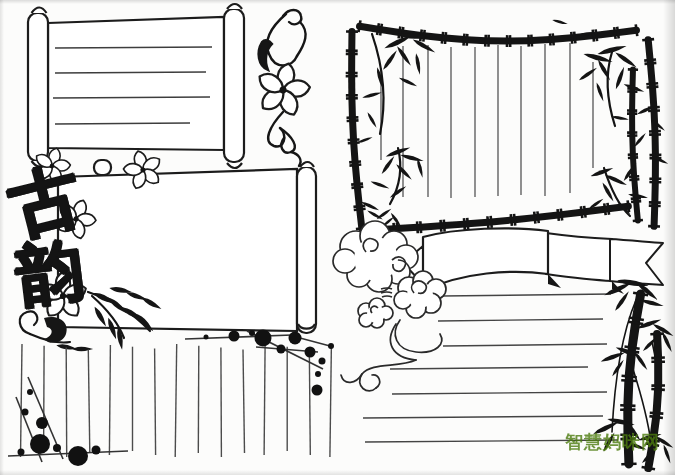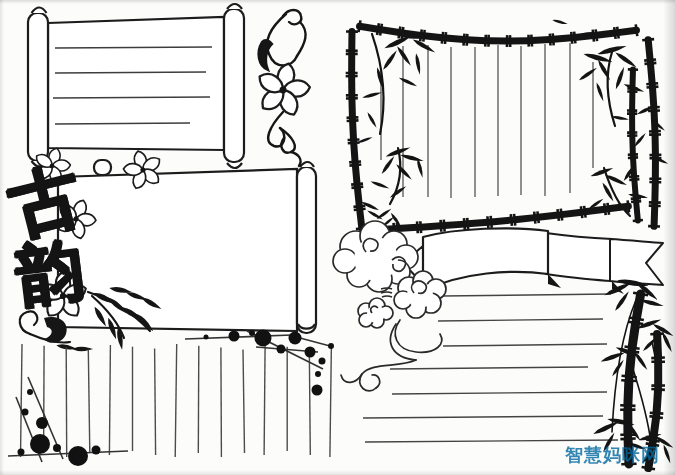--- a/index.html
+++ b/index.html
@@ -8,22 +8,22 @@
   svg{position:absolute;left:0;top:0;}
   .edge{position:absolute;pointer-events:none;}
   .edge-right{right:0;top:0;width:12px;height:100%;background:linear-gradient(to right,rgba(0,0,0,0),rgba(0,0,0,0.14));}
   .edge-top{left:0;top:0;width:100%;height:4px;background:linear-gradient(to bottom,rgba(0,0,0,0.13),rgba(0,0,0,0));}
   .edge-left{left:0;top:0;width:4px;height:100%;background:linear-gradient(to right,rgba(0,0,0,0.10),rgba(0,0,0,0));}
   .edge-bottom{left:0;bottom:0;width:100%;height:5px;background:linear-gradient(to top,rgba(0,0,0,0.10),rgba(0,0,0,0));}
   .cal{position:absolute;font-weight:900;color:#141414;line-height:1;
        text-shadow:2px 0 #141414,0 2px #141414,2px 2px #141414,-1px 1px #141414,1px -1px #141414;}
   .cal1{left:10px;top:166px;font-size:70px;transform:rotate(-14deg);}
   .cal2{left:16px;top:240px;font-size:66px;transform:rotate(-7deg);}
-  .watermark{position:absolute;left:565px;top:443px;font-size:18px;font-weight:700;
-             color:#0369a1;opacity:.8;letter-spacing:1px;}
+  .watermark{position:absolute;left:565px;top:430px;font-size:18px;font-weight:700;
+             color:#4d7c0f;opacity:.8;letter-spacing:1px;}
 </style>
 </head>
 <body>
 
 <div class="canvas">
 
   <svg width="675" height="475" viewBox="0 0 675 475">
     <defs>
       <g id="flower-sym">
         <g fill="#ffffff" stroke="#1c1c1c" stroke-width="1.7" stroke-linejoin="round">

